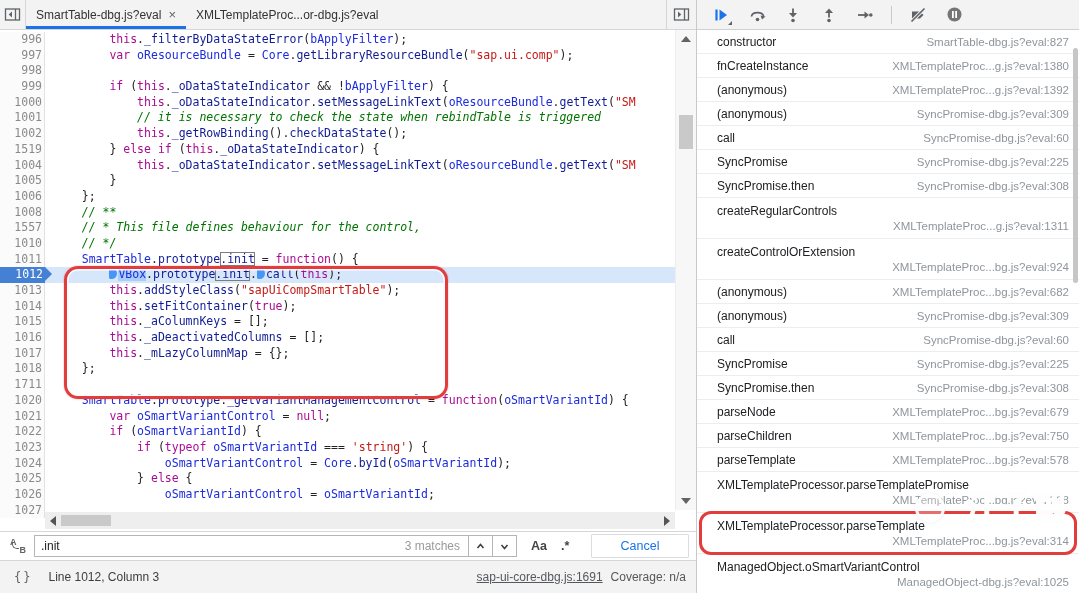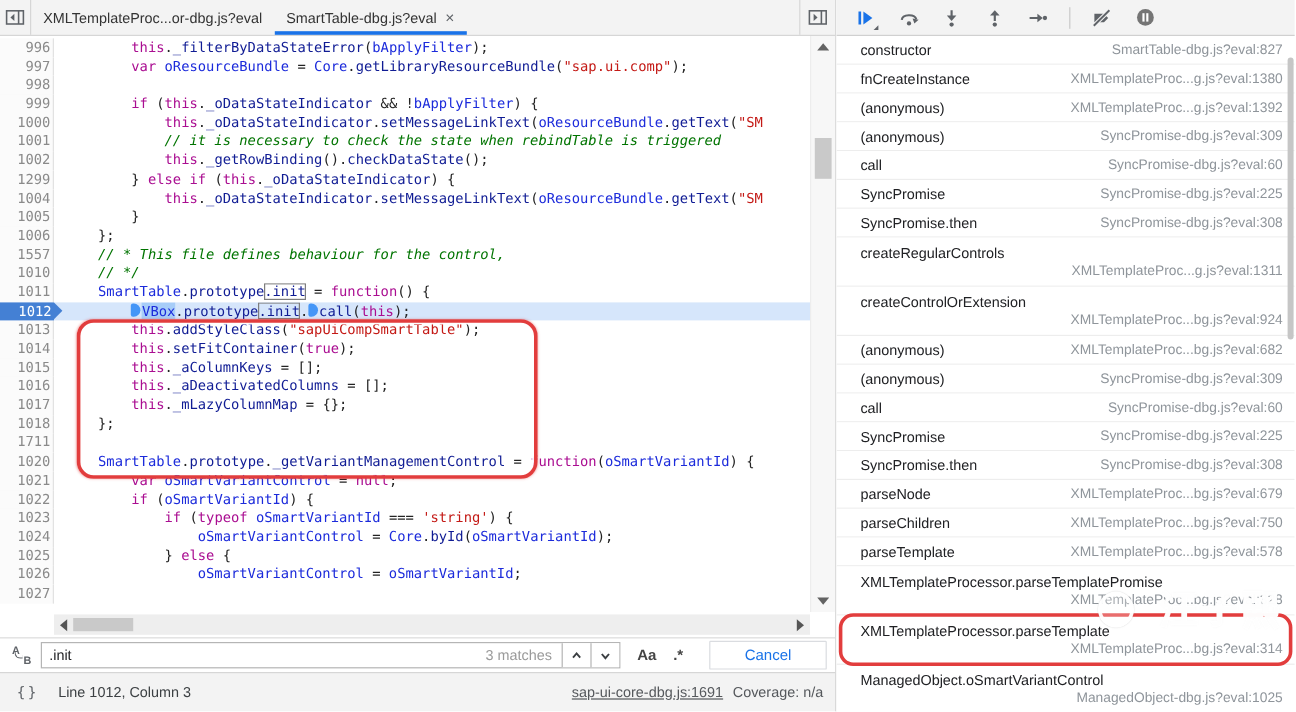--- a/index.html
+++ b/index.html
@@ -139,50 +139,51 @@
   <div class="left-pane">
 
     <div class="tabbar">
       <div class="nav-btn">
         <svg width="17" height="15" viewBox="0 0 17 15">
           <rect x="1.5" y="2" width="14" height="11" fill="none" stroke="#5f6368" stroke-width="1.3"></rect>
           <polygon points="8,4.5 4.7,7.5 8,10.5" fill="#5f6368"></polygon>
           <line x1="11.5" y1="2" x2="11.5" y2="13" stroke="#5f6368" stroke-width="1.3"></line>
         </svg>
       </div>
-      <div class="tab">
-        <span>XMLTemplateProc...or-dbg.js?eval</span>
-      </div>
       <div class="tab active">
         <span>SmartTable-dbg.js?eval</span>
         <span class="tab-close">×</span>
+      </div>
+      <div class="tab">
+        <span>XMLTemplateProc...or-dbg.js?eval</span>
       </div>
       <div class="spacer"></div>
       <div class="nav-btn right">
         <svg width="17" height="15" viewBox="0 0 17 15">
           <rect x="1.5" y="2" width="14" height="11" fill="none" stroke="#5f6368" stroke-width="1.3"></rect>
           <polygon points="5,4.5 8.3,7.5 5,10.5" fill="#5f6368"></polygon>
           <line x1="11.5" y1="2" x2="11.5" y2="13" stroke="#5f6368" stroke-width="1.3"></line>
         </svg>
       </div>
     </div>
 
     <div class="editor">
       <div id="code">
           <div class="crow"><span class="ln">996</span><span class="codeln"><span class="sp">        </span><span class="kw">this</span><span class="pun">.</span><span class="prop">_filterByDataStateError</span><span class="pun">(</span><span class="id">bApplyFilter</span><span class="pun">);</span></span></div>
           <div class="crow"><span class="ln">997</span><span class="codeln"><span class="sp">        </span><span class="kw">var</span><span class="sp"> </span><span class="id">oResourceBundle</span><span class="pun"> = </span><span class="id">Core</span><span class="pun">.</span><span class="prop">getLibraryResourceBundle</span><span class="pun">(</span><span class="str">"sap.ui.comp"</span><span class="pun">);</span></span></div>
           <div class="crow"><span class="ln">998</span><span class="codeln"></span></div>
           <div class="crow"><span class="ln">999</span><span class="codeln"><span class="sp">        </span><span class="kw">if</span><span class="pun"> (</span><span class="kw">this</span><span class="pun">.</span><span class="prop">_oDataStateIndicator</span><span class="pun"> &amp;&amp; !</span><span class="id">bApplyFilter</span><span class="pun">) {</span></span></div>
           <div class="crow"><span class="ln">1000</span><span class="codeln"><span class="sp">            </span><span class="kw">this</span><span class="pun">.</span><span class="prop">_oDataStateIndicator</span><span class="pun">.</span><span class="prop">setMessageLinkText</span><span class="pun">(</span><span class="id">oResourceBundle</span><span class="pun">.</span><span class="prop">getText</span><span class="pun">(</span><span class="str">"SM</span></span></div>
           <div class="crow"><span class="ln">1001</span><span class="codeln"><span class="sp">            </span><span class="com">// it is necessary to check the state when rebindTable is triggered</span></span></div>
           <div class="crow"><span class="ln">1002</span><span class="codeln"><span class="sp">            </span><span class="kw">this</span><span class="pun">.</span><span class="prop">_getRowBinding</span><span class="pun">().</span><span class="prop">checkDataState</span><span class="pun">();</span></span></div>
-          <div class="crow"><span class="ln">1299</span><span class="codeln"><span class="sp">        </span><span class="pun">} </span><span class="kw">else</span><span class="sp"> </span><span class="kw">if</span><span class="pun"> (</span><span class="kw">this</span><span class="pun">.</span><span class="prop">_oDataStateIndicator</span><span class="pun">) {</span></span></div>
+          <div class="crow"><span class="ln">1519</span><span class="codeln"><span class="sp">        </span><span class="pun">} </span><span class="kw">else</span><span class="sp"> </span><span class="kw">if</span><span class="pun"> (</span><span class="kw">this</span><span class="pun">.</span><span class="prop">_oDataStateIndicator</span><span class="pun">) {</span></span></div>
           <div class="crow"><span class="ln">1004</span><span class="codeln"><span class="sp">            </span><span class="kw">this</span><span class="pun">.</span><span class="prop">_oDataStateIndicator</span><span class="pun">.</span><span class="prop">setMessageLinkText</span><span class="pun">(</span><span class="id">oResourceBundle</span><span class="pun">.</span><span class="prop">getText</span><span class="pun">(</span><span class="str">"SM</span></span></div>
           <div class="crow"><span class="ln">1005</span><span class="codeln"><span class="sp">        </span><span class="pun">}</span></span></div>
           <div class="crow"><span class="ln">1006</span><span class="codeln"><span class="sp">    </span><span class="pun">};</span></span></div>
+          <div class="crow"><span class="ln">1008</span><span class="codeln"><span class="sp">    </span><span class="com">// **</span></span></div>
           <div class="crow"><span class="ln">1557</span><span class="codeln"><span class="sp">    </span><span class="com">// * This file defines behaviour for the control,</span></span></div>
           <div class="crow"><span class="ln">1010</span><span class="codeln"><span class="sp">    </span><span class="com">// */</span></span></div>
           <div class="crow"><span class="ln">1011</span><span class="codeln"><span class="sp">    </span><span class="id">SmartTable</span><span class="pun">.</span><span class="prop">prototype</span><span class="prop match">.init</span><span class="pun"> = </span><span class="kw">function</span><span class="pun">() {</span></span></div>
           <div class="crow exec"><span class="ln">1012</span><span class="codeln"><span class="sp">        </span><span class="mk"></span><span class="id sel">VBox</span><span class="pun">.</span><span class="prop">prototype</span><span class="prop match">.init</span><span class="pun">.</span><span class="mk"></span><span class="prop">call</span><span class="pun">(</span><span class="kw">this</span><span class="pun">);</span></span></div>
           <div class="crow"><span class="ln">1013</span><span class="codeln"><span class="sp">        </span><span class="kw">this</span><span class="pun">.</span><span class="prop">addStyleClass</span><span class="pun">(</span><span class="str">"sapUiCompSmartTable"</span><span class="pun">);</span></span></div>
           <div class="crow"><span class="ln">1014</span><span class="codeln"><span class="sp">        </span><span class="kw">this</span><span class="pun">.</span><span class="prop">setFitContainer</span><span class="pun">(</span><span class="kw">true</span><span class="pun">);</span></span></div>
           <div class="crow"><span class="ln">1015</span><span class="codeln"><span class="sp">        </span><span class="kw">this</span><span class="pun">.</span><span class="prop">_aColumnKeys</span><span class="pun"> = [];</span></span></div>
           <div class="crow"><span class="ln">1016</span><span class="codeln"><span class="sp">        </span><span class="kw">this</span><span class="pun">.</span><span class="prop">_aDeactivatedColumns</span><span class="pun"> = [];</span></span></div>
           <div class="crow"><span class="ln">1017</span><span class="codeln"><span class="sp">        </span><span class="kw">this</span><span class="pun">.</span><span class="prop">_mLazyColumnMap</span><span class="pun"> = {};</span></span></div>
           <div class="crow"><span class="ln">1018</span><span class="codeln"><span class="sp">    </span><span class="pun">};</span></span></div>

